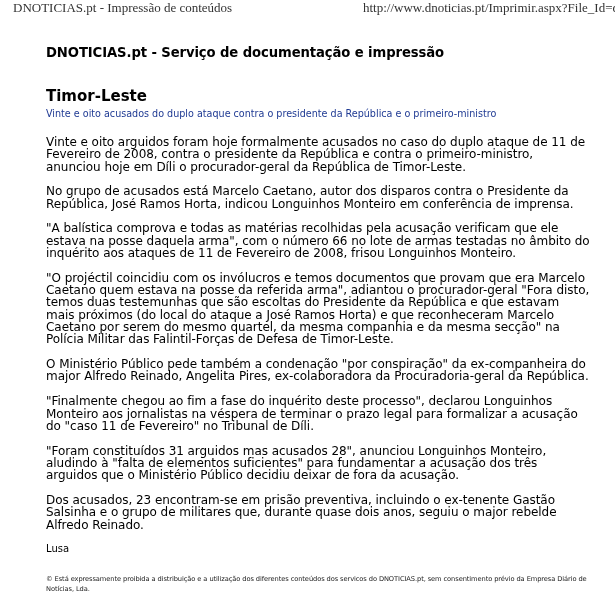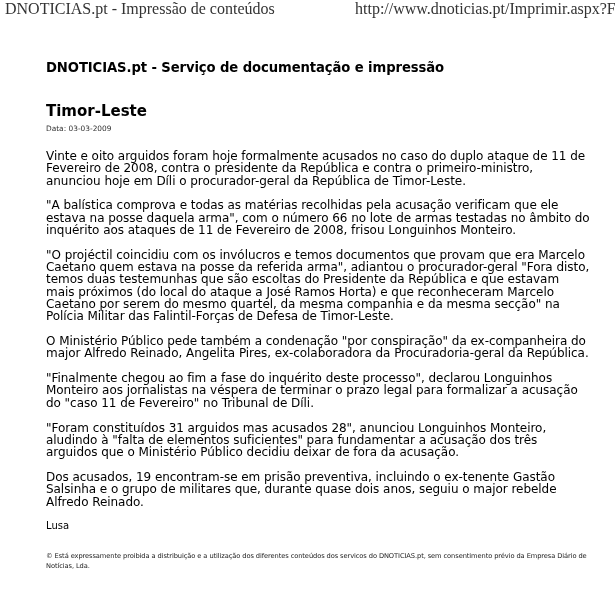--- a/index.html
+++ b/index.html
@@ -1,23 +1,23 @@
 <!DOCTYPE html>
 <html><head>
 <meta charset="utf-8">
 <style>
   html, body { margin: 0; padding: 0; background: #ffffff; }
   body { width: 615px; height: 600px; position: relative; overflow: hidden; color: #000; }
   .print-header {
-    position: absolute; top: 0; left: 4px; width: 487px; height: 14px;
-    font-family: "Liberation Serif", serif; font-size: 16px; color: #333; white-space: nowrap;
+    position: absolute; top: 0; left: 12px; width: 487px; height: 14px;
+    font-family: "Liberation Serif", serif; font-size: 13px; color: #333; white-space: nowrap;
   }
   .print-header .ph-title { position: absolute; left: 1px; top: 0; }
   .print-header .ph-url { position: absolute; left: 351px; top: 0; }
-  .content { position: absolute; left: 46px; top: 55px; width: 545px; font-family: "DejaVu Sans", sans-serif; }
+  .content { position: absolute; left: 46px; top: 40px; width: 545px; font-family: "DejaVu Sans", sans-serif; }
   .site-title { font-size: 13.2px; font-weight: bold; margin: 5px 0 0 0; letter-spacing: -0.1px; }
   .section { font-size: 15px; font-weight: bold; margin-top: 27px; }
   .headline { font-size: 9.6px; color: #1f3a93; margin-top: 3px; }
   .date { font-size: 7.4px; color: #333; margin-top: 4px; }
   .body { margin-top: 17px; }
   .body p { font-size: 12px; line-height: 12.3px; margin: 0 0 12.5px 0; letter-spacing: -0.05px; }
   .signature { font-size: 10px; margin-top: 4px; }
   .footer { font-size: 6.7px; line-height: 10px; margin-top: 20px; color: #222; letter-spacing: -0.1px; }
 </style>
 </head>
@@ -25,28 +25,29 @@
 
 <div class="print-header">
   <span class="ph-title">DNOTICIAS.pt - Impressão de conteúdos</span>
   <span class="ph-url">http://www.dnoticias.pt/Imprimir.aspx?File_Id=dn010105010303​09</span>
 </div>
 
 <div class="content">
   <div class="site-title">DNOTICIAS.pt - Serviço de documentação e impressão</div>
 
   <div class="section">Timor-Leste</div>
-  <div class="date">Data: 03-03-2009</div>
+  <div class="headline">Vinte e oito acusados do duplo ataque contra o presidente da República e o primeiro-ministro</div>
 
   <div class="body">
     <p>Vinte e oito arguidos foram hoje formalmente acusados no caso do duplo ataque de 11 de Fevereiro de 2008, contra o presidente da República e contra o primeiro-ministro, anunciou hoje em Díli o procurador-geral da República de Timor-Leste.</p>
+    <p>No grupo de acusados está Marcelo Caetano, autor dos disparos contra o Presidente da República, José Ramos Horta, indicou Longuinhos Monteiro em conferência de imprensa.</p>
     <p>"A balística comprova e todas as matérias recolhidas pela acusação verificam que ele estava na posse daquela arma", com o número 66 no lote de armas testadas no âmbito do inquérito aos ataques de 11 de Fevereiro de 2008, frisou Longuinhos Monteiro.</p>
     <p>"O projéctil coincidiu com os invólucros e temos documentos que provam que era Marcelo Caetano quem estava na posse da referida arma", adiantou o procurador-geral "Fora disto, temos duas testemunhas que são escoltas do Presidente da República e que estavam mais próximos (do local do ataque a José Ramos Horta) e que reconheceram Marcelo Caetano por serem do mesmo quartel, da mesma companhia e da mesma secção" na Polícia Militar das Falintil-Forças de Defesa de Timor-Leste.</p>
     <p>O Ministério Público pede também a condenação "por conspiração" da ex-companheira do major Alfredo Reinado, Angelita Pires, ex-colaboradora da Procuradoria-geral da República.</p>
     <p>"Finalmente chegou ao fim a fase do inquérito deste processo", declarou Longuinhos Monteiro aos jornalistas na véspera de terminar o prazo legal para formalizar a acusação do "caso 11 de Fevereiro" no Tribunal de Díli.</p>
     <p>"Foram constituídos 31 arguidos mas acusados 28", anunciou Longuinhos Monteiro, aludindo à "falta de elementos suficientes" para fundamentar a acusação dos três arguidos que o Ministério Público decidiu deixar de fora da acusação.</p>
-    <p>Dos acusados, 19 encontram-se em prisão preventiva, incluindo o ex-tenente Gastão Salsinha e o grupo de militares que, durante quase dois anos, seguiu o major rebelde Alfredo Reinado.</p>
+    <p>Dos acusados, 23 encontram-se em prisão preventiva, incluindo o ex-tenente Gastão Salsinha e o grupo de militares que, durante quase dois anos, seguiu o major rebelde Alfredo Reinado.</p>
   </div>
 
   <div class="signature">Lusa</div>
 
   <div class="footer">© Está expressamente proibida a distribuição e a utilização dos diferentes conteúdos dos servicos do DNOTICIAS.pt, sem consentimento prévio da Empresa Diário de Notícias, Lda.</div>
 </div>
 
 </body></html>

